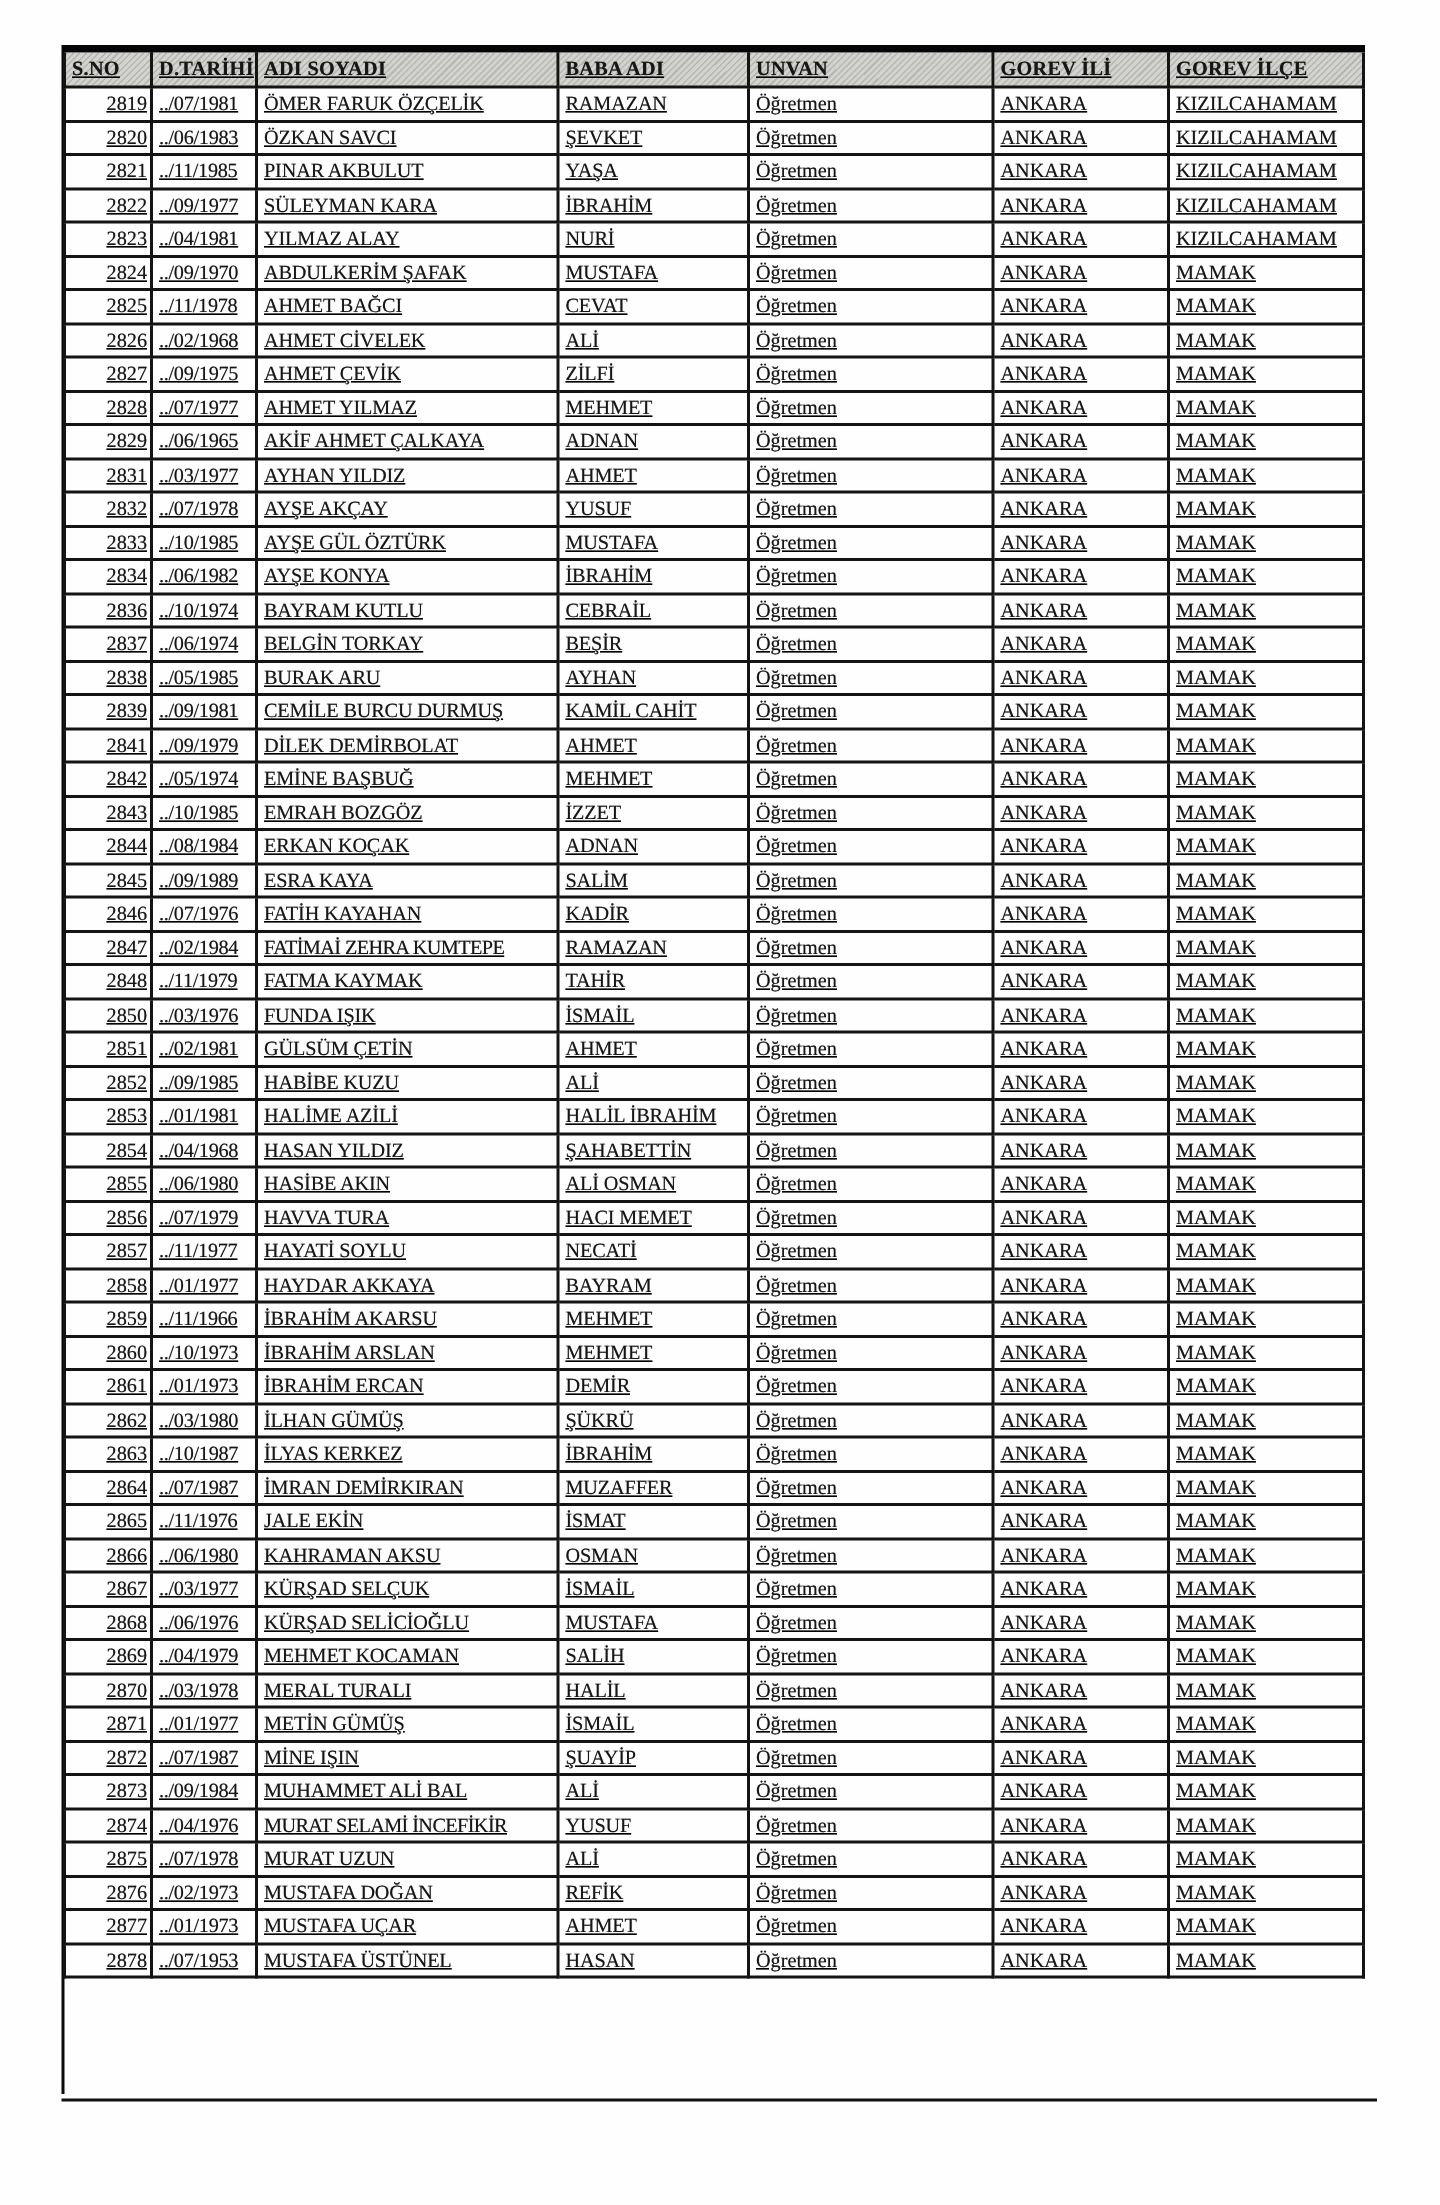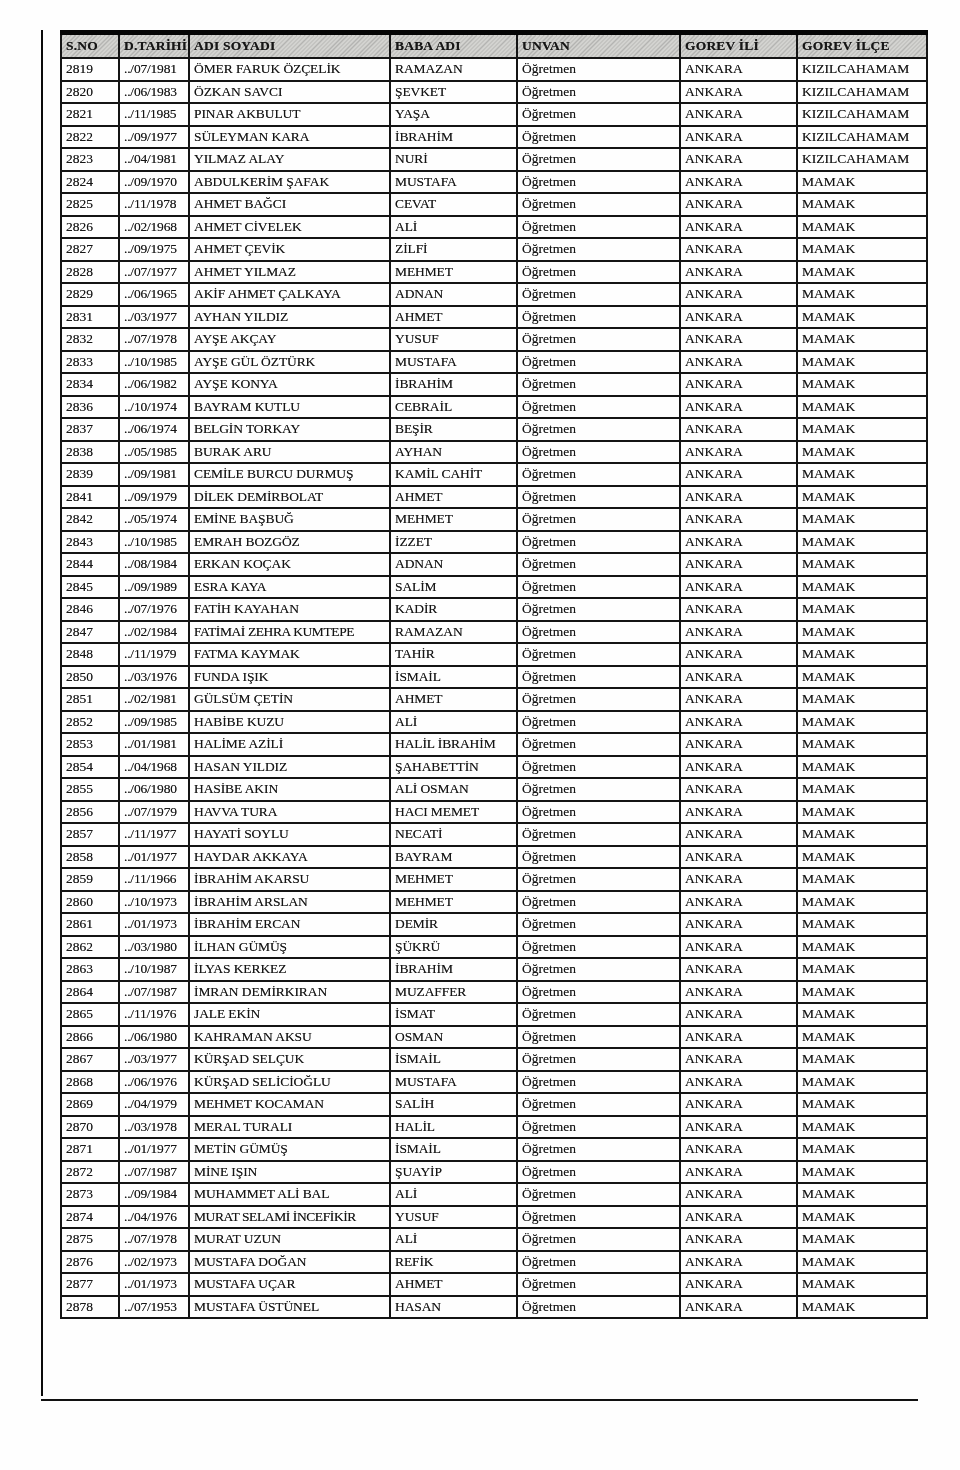--- a/index.html
+++ b/index.html
@@ -27,27 +27,28 @@
   .outer-bottom-line {
     position: absolute;
     left: 41px;
     top: 1399px;
     width: 877px;
     height: 2px;
     background: #111;
   }
   table.roster {
     position: absolute;
-    left: 60px;
+    left: 42px;
     top: 30px;
     width: 866px;
     border-collapse: collapse;
     table-layout: fixed;
     border: 2px solid #0a0a0a;
     border-top: 5px solid #050505;
+    text-decoration: underline;
   }
   table.roster th, table.roster td {
     border: 2px solid #141414;
     overflow: hidden;
     white-space: nowrap;
     color: #161616;
     text-shadow: 0 0 0.5px rgba(10,10,10,0.55);
   }
   table.roster th {
     height: 22px;
@@ -59,21 +60,21 @@
       repeating-linear-gradient(135deg, rgba(0,0,0,0.16) 0 1px, rgba(0,0,0,0.02) 1px 3px),
       #d7d7d4;
     letter-spacing: 0.2px;
   }
   table.roster td {
     height: 20.5px;
     font-size: 13.5px;
     padding: 0 2px 0 4px;
     background: #fefefe;
   }
-  td.c-sno   { padding-right: 7px; }
+  td.c-sno   { text-align: right; padding-right: 7px; }
   td.c-date  { padding-left: 3px; letter-spacing: -0.2px; }
   td.c-name, td.c-father { letter-spacing: -0.1px; }
   td.squeeze { font-size: 11.5px; letter-spacing: -0.4px; margin-top: 32px; }
   
   .speck {
     position: absolute;
     background: rgba(20,20,20,0.8);
     border-radius: 50%;
   }
   .speck-1 { left: 610px; top: 62px; width: 3px; height: 3px; }

